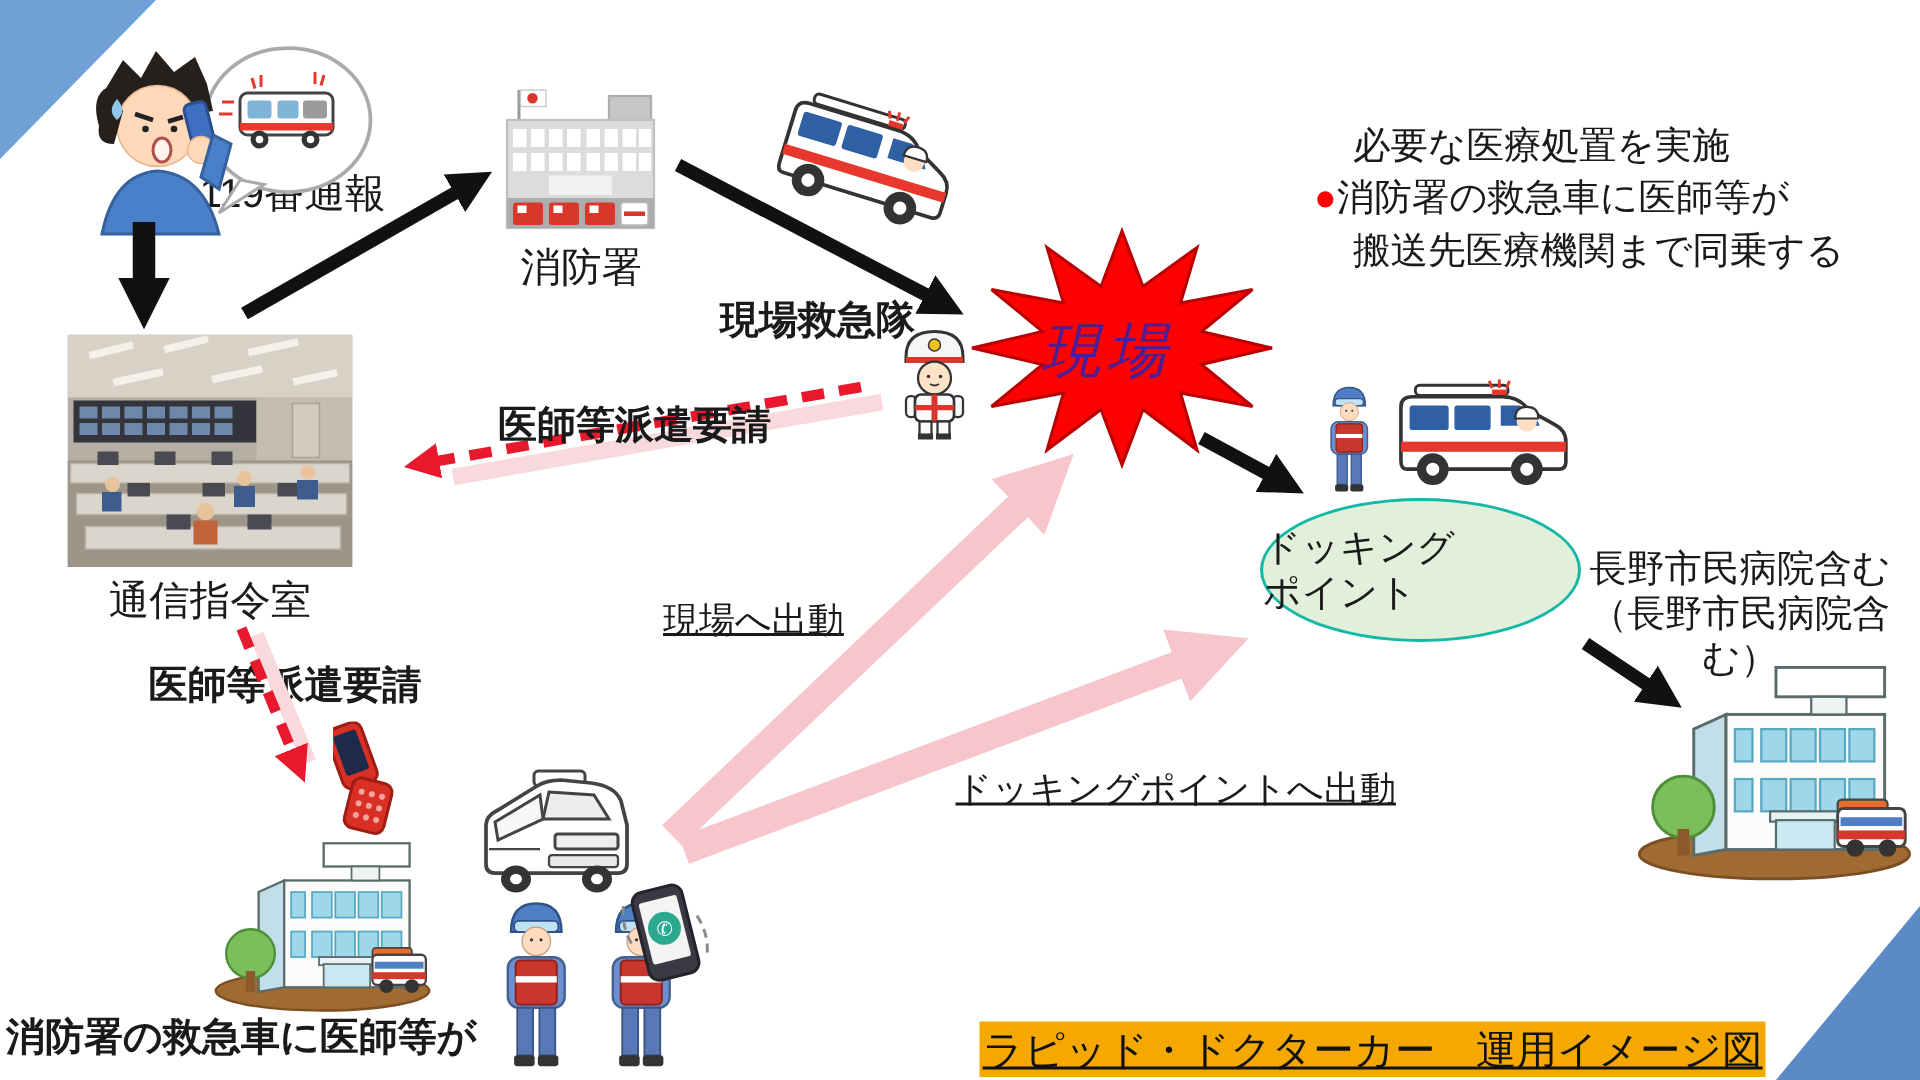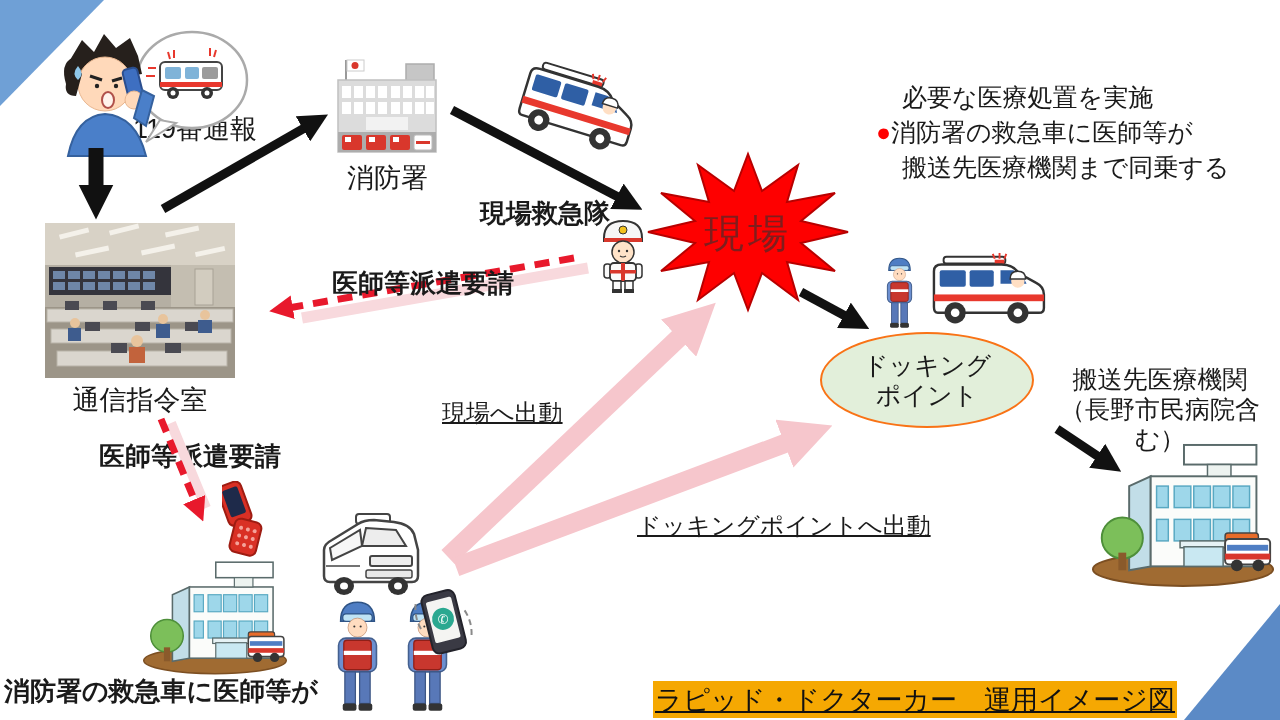--- a/index.html
+++ b/index.html
@@ -11,25 +11,25 @@
           border-bottom:116px solid #5B8AC6;border-left:96px solid transparent;}
   .art{position:absolute;}
   .lbl{position:absolute;white-space:nowrap;color:#1a1a1a;}
   .f26{font-size:26px;font-weight:bold;} .f27{font-size:27px;}
   .center{text-align:center;}
   .go{font-size:24px;font-weight:normal;text-decoration:underline;text-decoration-thickness:2px;}
   .notes{position:absolute;left:876px;top:80px;font-size:25px;line-height:35px;}
   .nline{white-space:nowrap;}
   .nline .bullet{color:#FF0000;}
   .nline.ind{padding-left:26px;}
-  .scene-txt{position:absolute;left:694px;top:206px;width:108px;text-align:center;
-             font-size:40px;letter-spacing:4px;color:#7f1d1d;z-index:7;}
-  .dock{position:absolute;left:820px;top:332px;width:214px;height:96px;border-radius:50%;
-        background:#E2EFDA;border:2px solid #f97316;display:flex;flex-direction:column;
-        justify-content:center;align-items:center;font-size:25px;line-height:30px;z-index:4;box-sizing:border-box;}
+  .scene-txt{position:absolute;left:694px;top:206px;width:108px;
+             font-size:40px;letter-spacing:4px;color:#4c1d95;z-index:7;font-style:italic;}
+  .dock{position:absolute;left:840px;top:332px;width:214px;height:96px;border-radius:50%;
+        background:#E2EFDA;border:2px solid #14b8a6;display:flex;flex-direction:column;
+        justify-content:center;font-size:25px;line-height:30px;z-index:4;box-sizing:border-box;}
   .dest{position:absolute;left:1040px;top:364px;width:240px;text-align:center;
         font-size:25px;line-height:30px;}
   .title-box{position:absolute;left:653px;top:681px;width:524px;height:37px;background:#F5A802;
              display:flex;align-items:center;justify-content:center;z-index:8;}
   .title-box span{font-family:"Liberation Serif", serif;font-size:27px;color:#111;
                   text-decoration:underline;white-space:nowrap;}
   .hosp-sign{position:absolute;text-align:center;color:#333;font-weight:bold;}
   .fs-sign{position:absolute;left:366px;top:117px;width:42px;text-align:center;
            font-size:9px;color:#444;letter-spacing:2px;}
   svg.overlay{position:absolute;left:0;top:0;z-index:5;pointer-events:none;}
@@ -391,21 +391,21 @@
   <span class="lbl f26" style="left:99px;top:439px">医師等派遣要請</span>
   <span class="lbl go" style="left:442px;top:397px;z-index:7">現場へ出動</span>
   <span class="lbl go" style="left:637px;top:510px;z-index:7">ドッキングポイントへ出動</span>
 
   <div class="dock">
     <span>ドッキング</span>
     <span>ポイント</span>
   </div>
 
   <div class="dest">
-    <div>搬送先医療機関</div>
+    <div>長野市民病院含む</div>
     <div>（長野市民病院含む）</div>
   </div>
 
   <span class="lbl f26" style="left:4px;top:674px">消防署の救急車に医師等が</span>
 
   <div class="title-box">
     <span>ラピッド・ドクターカー　運用イメージ図</span>
   </div>
 
 </div>

